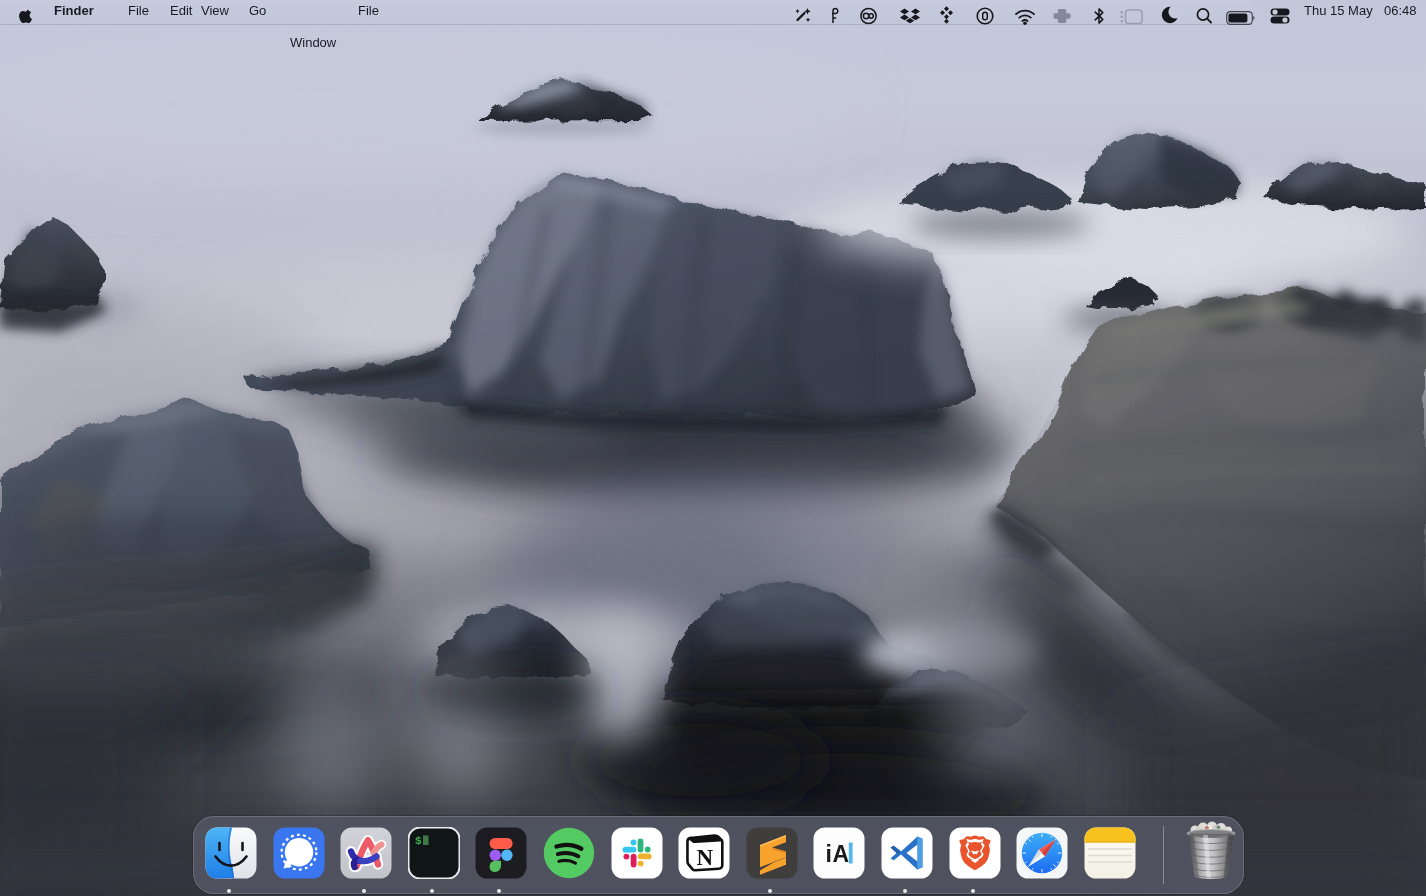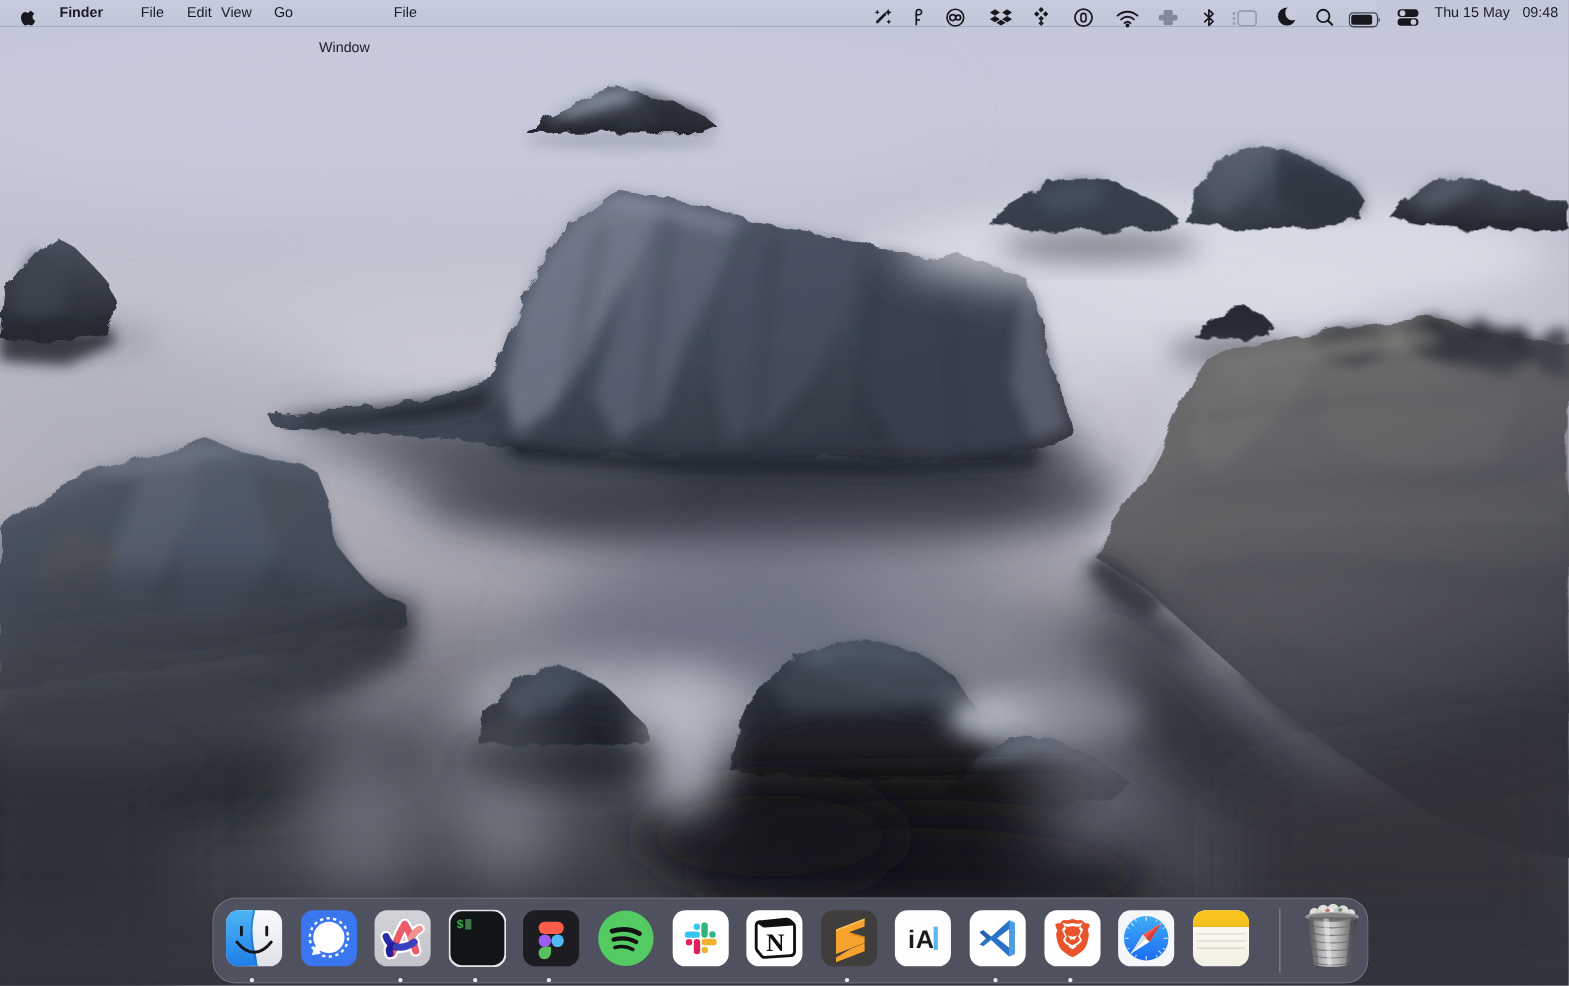--- a/index.html
+++ b/index.html
@@ -333,21 +333,21 @@
   </svg>
   <svg class="mi" style="left:1270px;top:4px" width="20" height="16" viewBox="0 0 20 16">
     <g fill="#17181d">
       <rect x="0.5" y="0.5" width="19" height="7" rx="3.5"></rect>
       <rect x="0.5" y="8.5" width="19" height="7" rx="3.5"></rect>
     </g>
     <circle cx="5" cy="4" r="2.6" fill="#c6cadc"></circle>
     <circle cx="15" cy="12" r="2.6" fill="#c6cadc"></circle>
   </svg>
   <div class="mi" style="left:1304px;">Thu 15 May</div>
-  <div class="mi" style="left:1384px;">09:48</div>
+  <div class="mi" style="left:1384px;">06:48</div>
 </div>
 <div id="dock"></div>
 <div id="dsep"></div>
 <div id="dock"></div>
 <div id="dsep"></div>
 
 <svg class="di" style="left:205px" viewBox="0 0 52 52">
   <defs>
     <linearGradient id="fb" x1="0" y1="0" x2="0" y2="1">
       <stop offset="0" stop-color="#4eb5f5"></stop>

